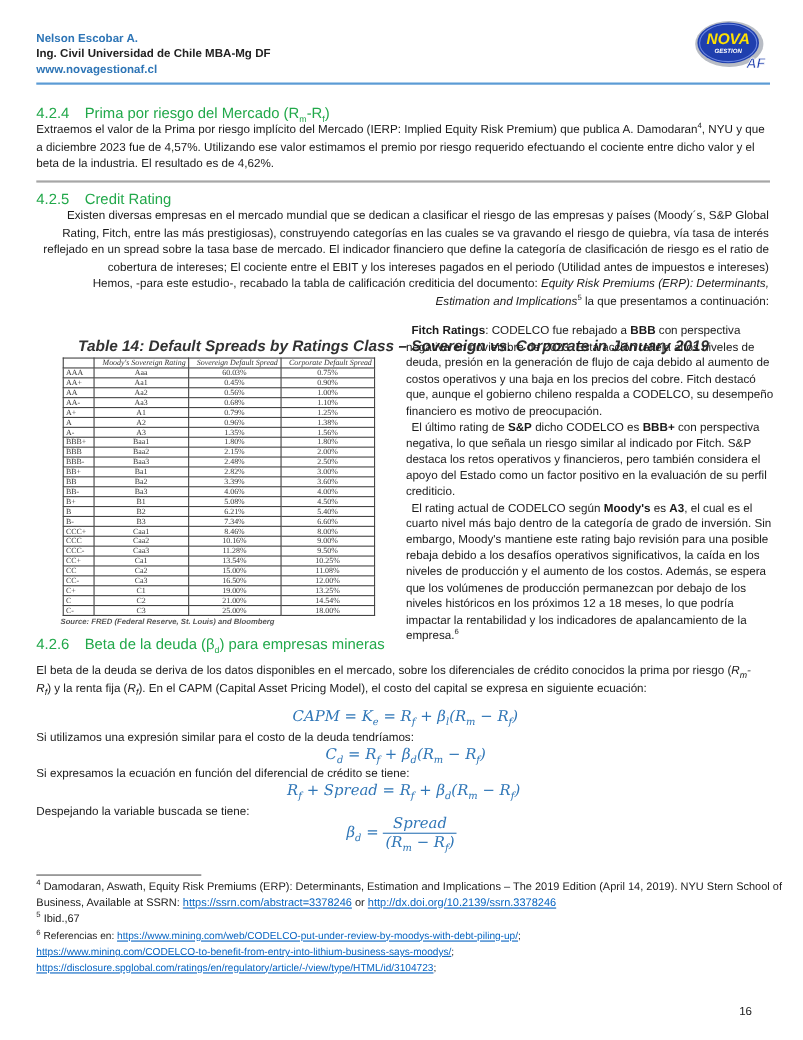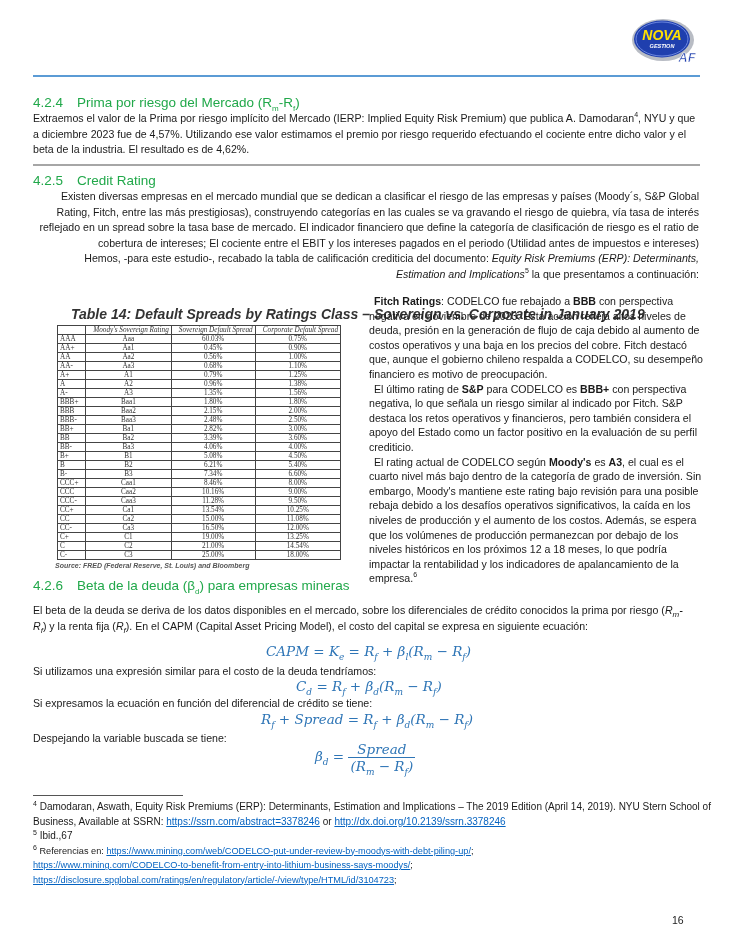--- a/index.html
+++ b/index.html
@@ -49,20 +49,25 @@
   .fn { position: absolute; left: 33px; width: 680px; font-size: 10px; line-height: 14.5px; color: #1a1a1a; }
   .fn .small { font-size: 9.2px; }
   a { color: #0563c1; text-decoration: underline; }
   .pg { position: absolute; left: 672px; top: 914px; font-size: 10.5px; color: #222; }
 </style>
 </head>
 <body>
 
 <div class="page">
 
+  <div class="hdr">
+    <div class="name">Nelson Escobar A.</div>
+    <div class="title">Ing. Civil Universidad de Chile MBA-Mg DF</div>
+    <div class="web">www.novagestionaf.cl</div>
+  </div>
 
   <svg class="logo" viewBox="0 0 72 50">
     <ellipse cx="34" cy="24" rx="31" ry="21" fill="#b8bcc4"></ellipse>
     <ellipse cx="33" cy="23" rx="28" ry="18.5" fill="#1f3fae"></ellipse>
     <ellipse cx="33" cy="23" rx="26" ry="17" fill="none" stroke="#6b86e0" stroke-width="1"></ellipse>
     <text x="33" y="24" text-anchor="middle" font-family="Liberation Sans, sans-serif" font-weight="bold" font-style="italic" font-size="14" fill="#ffe100">NOVA</text>
     <text x="33" y="32" text-anchor="middle" font-family="Liberation Sans, sans-serif" font-weight="bold" font-style="italic" font-size="5.5" fill="#ffffff">GESTION</text>
     <text x="58" y="46" text-anchor="middle" font-family="Liberation Sans, sans-serif" font-weight="bold" font-style="italic" font-size="13" fill="#1f3fae" stroke="#ffffff" stroke-width="0.6">AF</text>
   </svg>
 
@@ -247,21 +252,21 @@
             <td>25.00%</td>
             <td>18.00%</td>
           </tr>
         </tbody>
     </table>
     <div class="tbl-source">Source: FRED (Federal Reserve, St. Louis) and Bloomberg</div>
   </div>
 
   <div class="rcol">
     <p><b>Fitch Ratings</b><span>: CODELCO fue rebajado a </span><b>BBB</b><span> con perspectiva negativa en noviembre de 2023. Esta acción refleja altos niveles de deuda, presión en la generación de flujo de caja debido al aumento de costos operativos y una baja en los precios del cobre. Fitch destacó que, aunque el gobierno chileno respalda a CODELCO, su desempeño financiero es motivo de preocupación.</span></p>
-    <p><span>El último rating de </span><b>S&amp;P</b><span> para CODELCO es </span><b>BBB+</b><span> con perspectiva negativa, lo que señala un riesgo similar al indicado por Fitch. S&amp;P destaca los retos operativos y financieros, pero también considera el apoyo del Estado como un factor positivo en la evaluación de su perfil crediticio.</span></p>
+    <p><span>El último rating de </span><b>S&amp;P</b><span> dicho CODELCO es </span><b>BBB+</b><span> con perspectiva negativa, lo que señala un riesgo similar al indicado por Fitch. S&amp;P destaca los retos operativos y financieros, pero también considera el apoyo del Estado como un factor positivo en la evaluación de su perfil crediticio.</span></p>
     <p><span>El rating actual de CODELCO según </span><b>Moody's</b><span> es </span><b>A3</b><span>, el cual es el cuarto nivel más bajo dentro de la categoría de grado de inversión. Sin embargo, Moody's mantiene este rating bajo revisión para una posible rebaja debido a los desafíos operativos significativos, la caída en los niveles de producción y el aumento de los costos. Además, se espera que los volúmenes de producción permanezcan por debajo de los niveles históricos en los próximos 12 a 18 meses, lo que podría impactar la rentabilidad y los indicadores de apalancamiento de la empresa.</span><sup>6</sup></p>
   </div>
 
   <div class="h2" style="top:578px;">
     <span class="num">4.2.6</span><span>Beta de la deuda (β</span><sub>d</sub><span>) para empresas mineras</span>
   </div>
   <div class="p" style="top:603px;">
     <span>El beta de la deuda se deriva de los datos disponibles en el mercado, sobre los diferenciales de crédito conocidos la prima por riesgo (</span><i><span>R</span><sub>m</sub><span>- </span><span>R</span><sub>f</sub></i><span>) y la renta fija (</span><i><span>R</span><sub>f</sub></i><span>). En el CAPM (Capital Asset Pricing Model), el costo del capital se expresa en siguiente ecuación:</span>
   </div>
 

